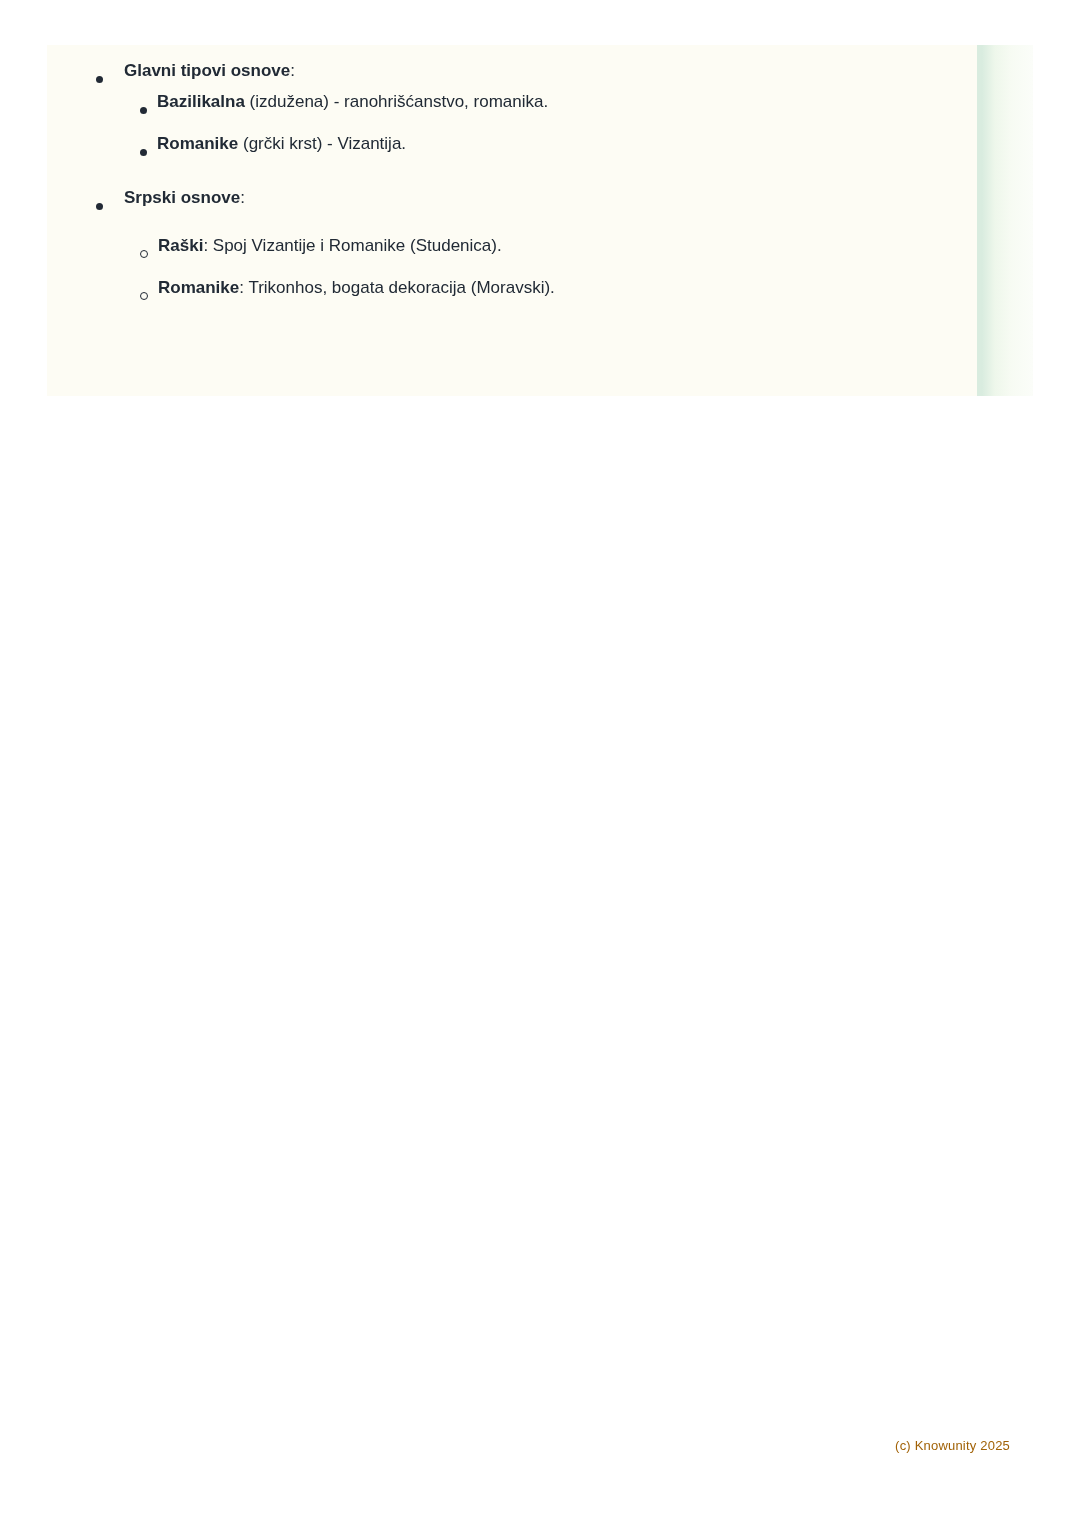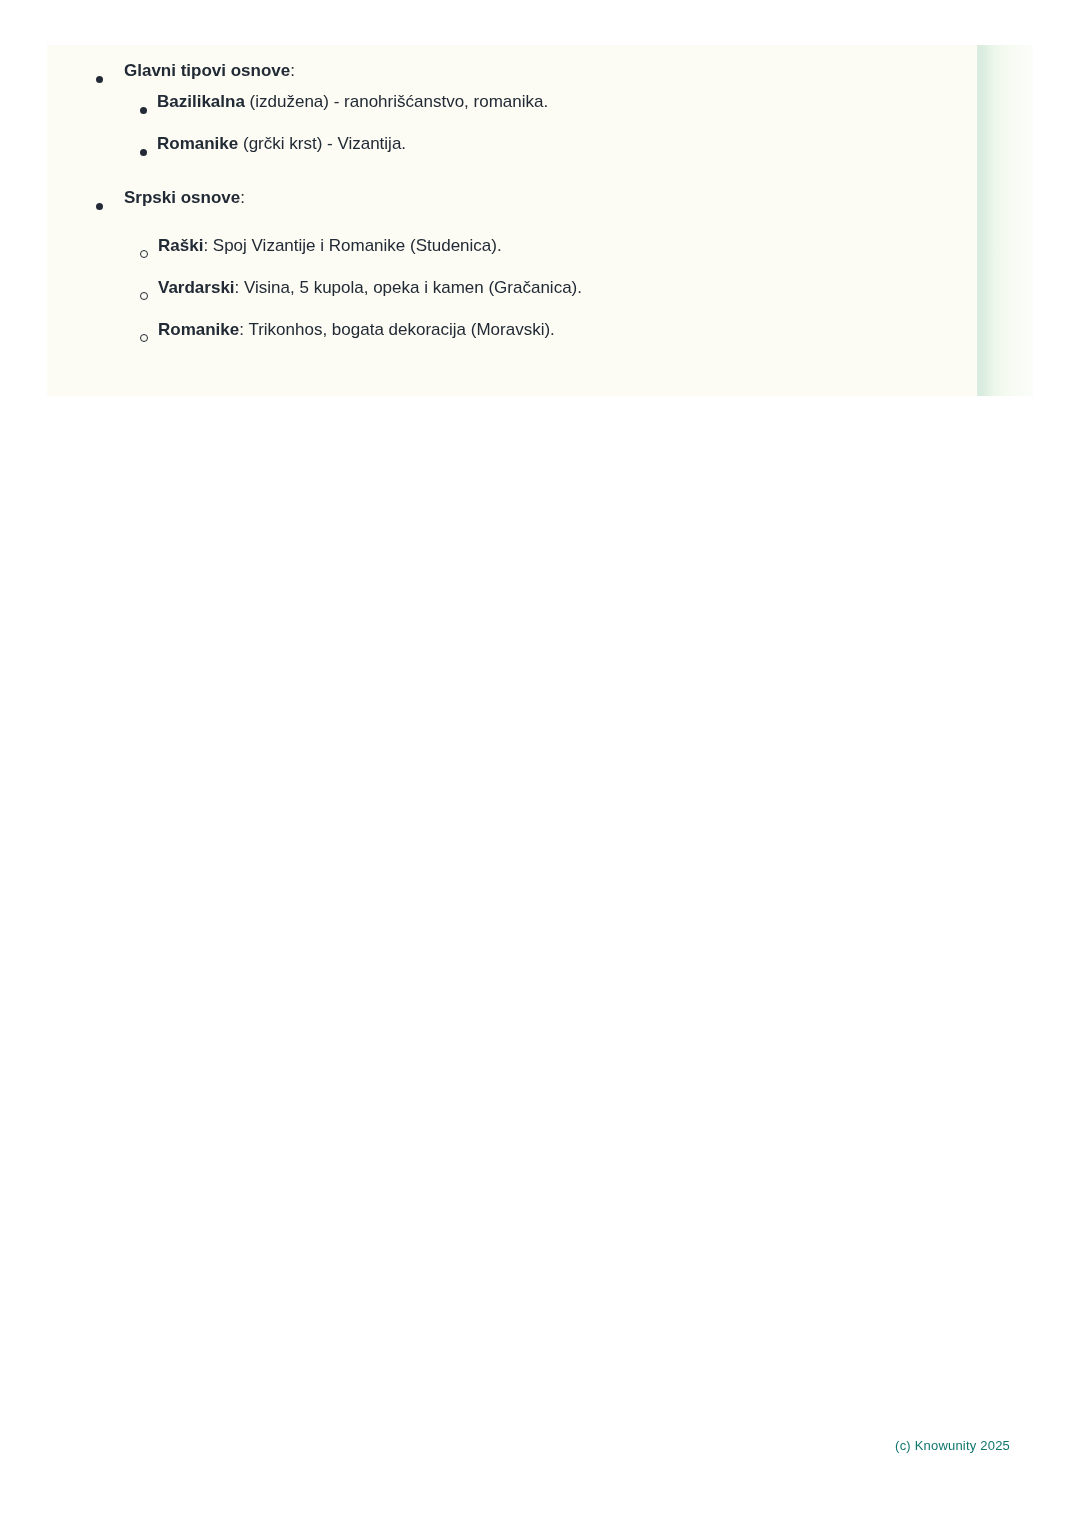--- a/index.html
+++ b/index.html
@@ -58,21 +58,21 @@
   }
   .row.l1 .bullet { margin-right: 21px; }
   .row.l2 .bullet { margin-right: 10px; }
   .b { font-weight: 700; }
   .txt { white-space: pre-wrap; }
   .footer {
     position: absolute;
     top: 1438px;
     right: 70px;
     font-size: 13px;
-    color: #0f766e;
+    color: #a16207;
     letter-spacing: 0.2px;
   }
 </style>
 </head>
 <body>
 
 <div class="card">
   <div class="green-stripe"></div>
   <div class="content">
 
@@ -98,24 +98,20 @@
         <span class="bullet"></span>
         <span class="txt"><span class="b">Srpski osnove</span><span>:</span></span>
       </div>
       <div class="sub-list">
         <div class="row l2">
           <span class="bullet hollow"></span>
           <span class="txt"><span class="b">Raški</span><span>: Spoj Vizantije i Romanike (Studenica).</span></span>
         </div>
         <div class="row l2">
           <span class="bullet hollow"></span>
-          <span class="txt"><span class="b">Vardarski</span><span>: Visina, 5 kupola, opeka i kamen (Gračanica).</span></span>
-        </div>
-        <div class="row l2">
-          <span class="bullet hollow"></span>
           <span class="txt"><span class="b">Romanike</span><span>: Trikonhos, bogata dekoracija (Moravski).</span></span>
         </div>
       </div>
     </div>
 
   </div>
 </div>
 
 <div class="footer">(c) Knowunity 2025</div>
 

